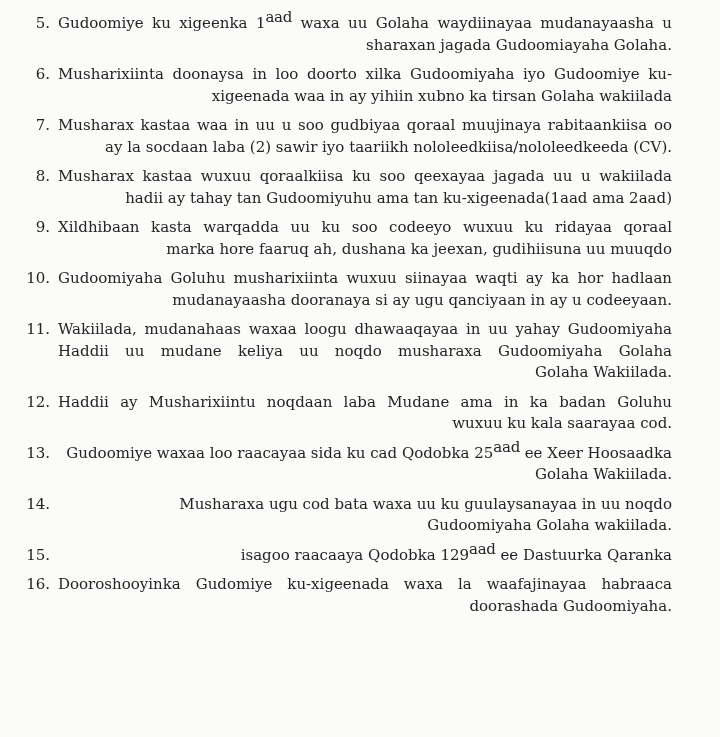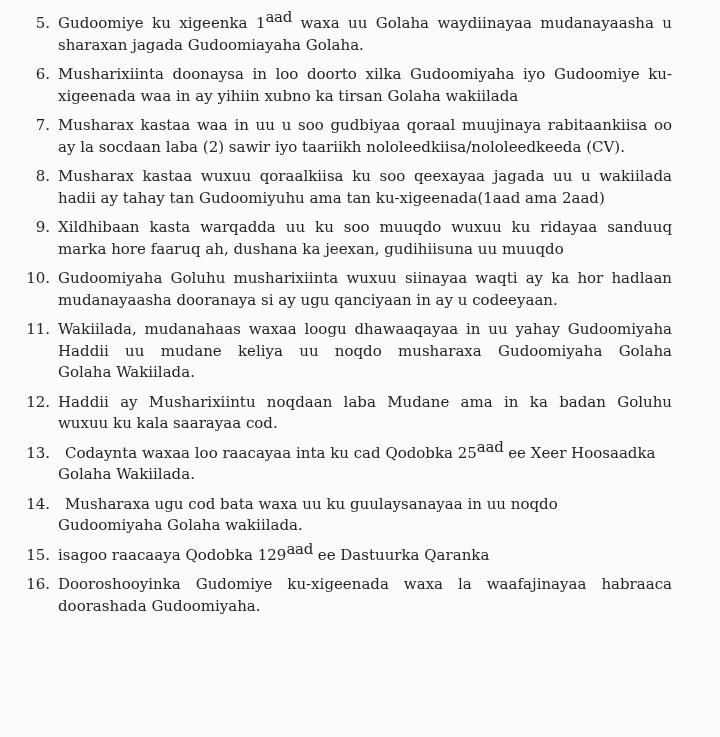--- a/index.html
+++ b/index.html
@@ -35,21 +35,21 @@
   .body-text {
     flex: 1;
     margin-left: 8px;
     font-size: 15px;
     line-height: 21.5px;
   }
   .body-text.indent .line:first-child {
     text-indent: 7px;
   }
   .line {
-    text-align: left;
+    text-align: right;
   }
   .line.j {
     text-align: justify;
     text-align-last: justify;
   }
   .b {
     font-weight: normal;
   }
   sup {
     font-size: 15px;
@@ -87,21 +87,21 @@
       <div class="list-item">
         <div class="num">8.</div>
         <div class="body-text">
           <div class="line j"><span>Musharax kastaa wuxuu qoraalkiisa ku soo qeexayaa jagada uu u wakiilada</span></div>
           <div class="line"><span>hadii ay tahay tan Gudoomiyuhu ama tan ku-xigeenada(1aad ama 2aad)</span></div>
         </div>
       </div>
       <div class="list-item">
         <div class="num">9.</div>
         <div class="body-text">
-          <div class="line j"><span>Xildhibaan kasta warqadda uu ku soo muuqdo wuxuu ku ridayaa sanduuq</span></div>
+          <div class="line j"><span>Xildhibaan kasta warqadda uu ku soo codeeyo wuxuu ku ridayaa qoraal</span></div>
           <div class="line"><span>marka hore faaruq ah, dushana ka jeexan, gudihiisuna uu muuqdo</span></div>
         </div>
       </div>
       <div class="list-item">
         <div class="num">10.</div>
         <div class="body-text">
           <div class="line j"><span>Gudoomiyaha Goluhu musharixiinta wuxuu siinayaa waqti ay ka hor hadlaan</span></div>
           <div class="line"><span>mudanayaasha dooranaya si ay ugu qanciyaan in ay u codeeyaan.</span></div>
         </div>
       </div>
@@ -116,21 +116,21 @@
       <div class="list-item">
         <div class="num">12.</div>
         <div class="body-text">
           <div class="line j"><span>Haddii ay Musharixiintu noqdaan laba Mudane ama in ka badan Goluhu</span></div>
           <div class="line"><span>wuxuu ku kala saarayaa cod.</span></div>
         </div>
       </div>
       <div class="list-item">
         <div class="num">13.</div>
         <div class="body-text indent">
-          <div class="line"><span>Codaynta waxaa loo raacayaa inta ku cad </span><span class="b">Qodobka 25</span><sup class="b">aad</sup><span> ee Xeer Hoo</span><span class="b">s</span><span>aadka</span></div>
+          <div class="line"><span>Gudoomiye waxaa loo raacayaa sida ku cad </span><span class="b">Qodobka 25</span><sup class="b">aad</sup><span> ee Xeer Hoo</span><span class="b">s</span><span>aadka</span></div>
           <div class="line"><span>Golaha Wakiilada.</span></div>
         </div>
       </div>
       <div class="list-item">
         <div class="num">14.</div>
         <div class="body-text indent">
           <div class="line"><span>Musharaxa ugu cod bata waxa uu ku guulaysanayaa in uu noqdo</span></div>
           <div class="line"><span>Gudoomiyaha Golaha wakiilada.</span></div>
         </div>
       </div>

